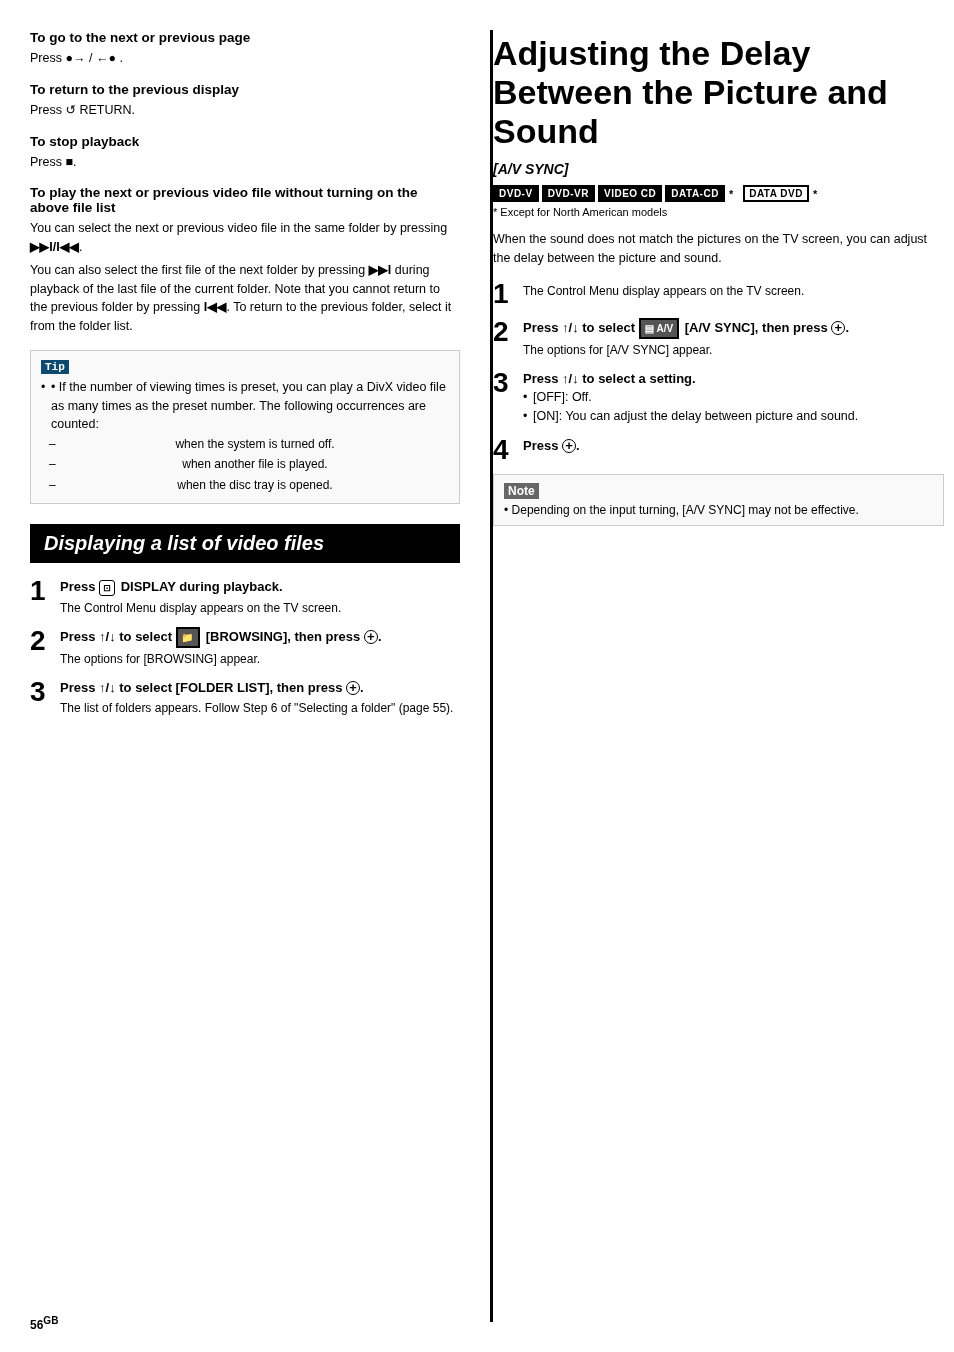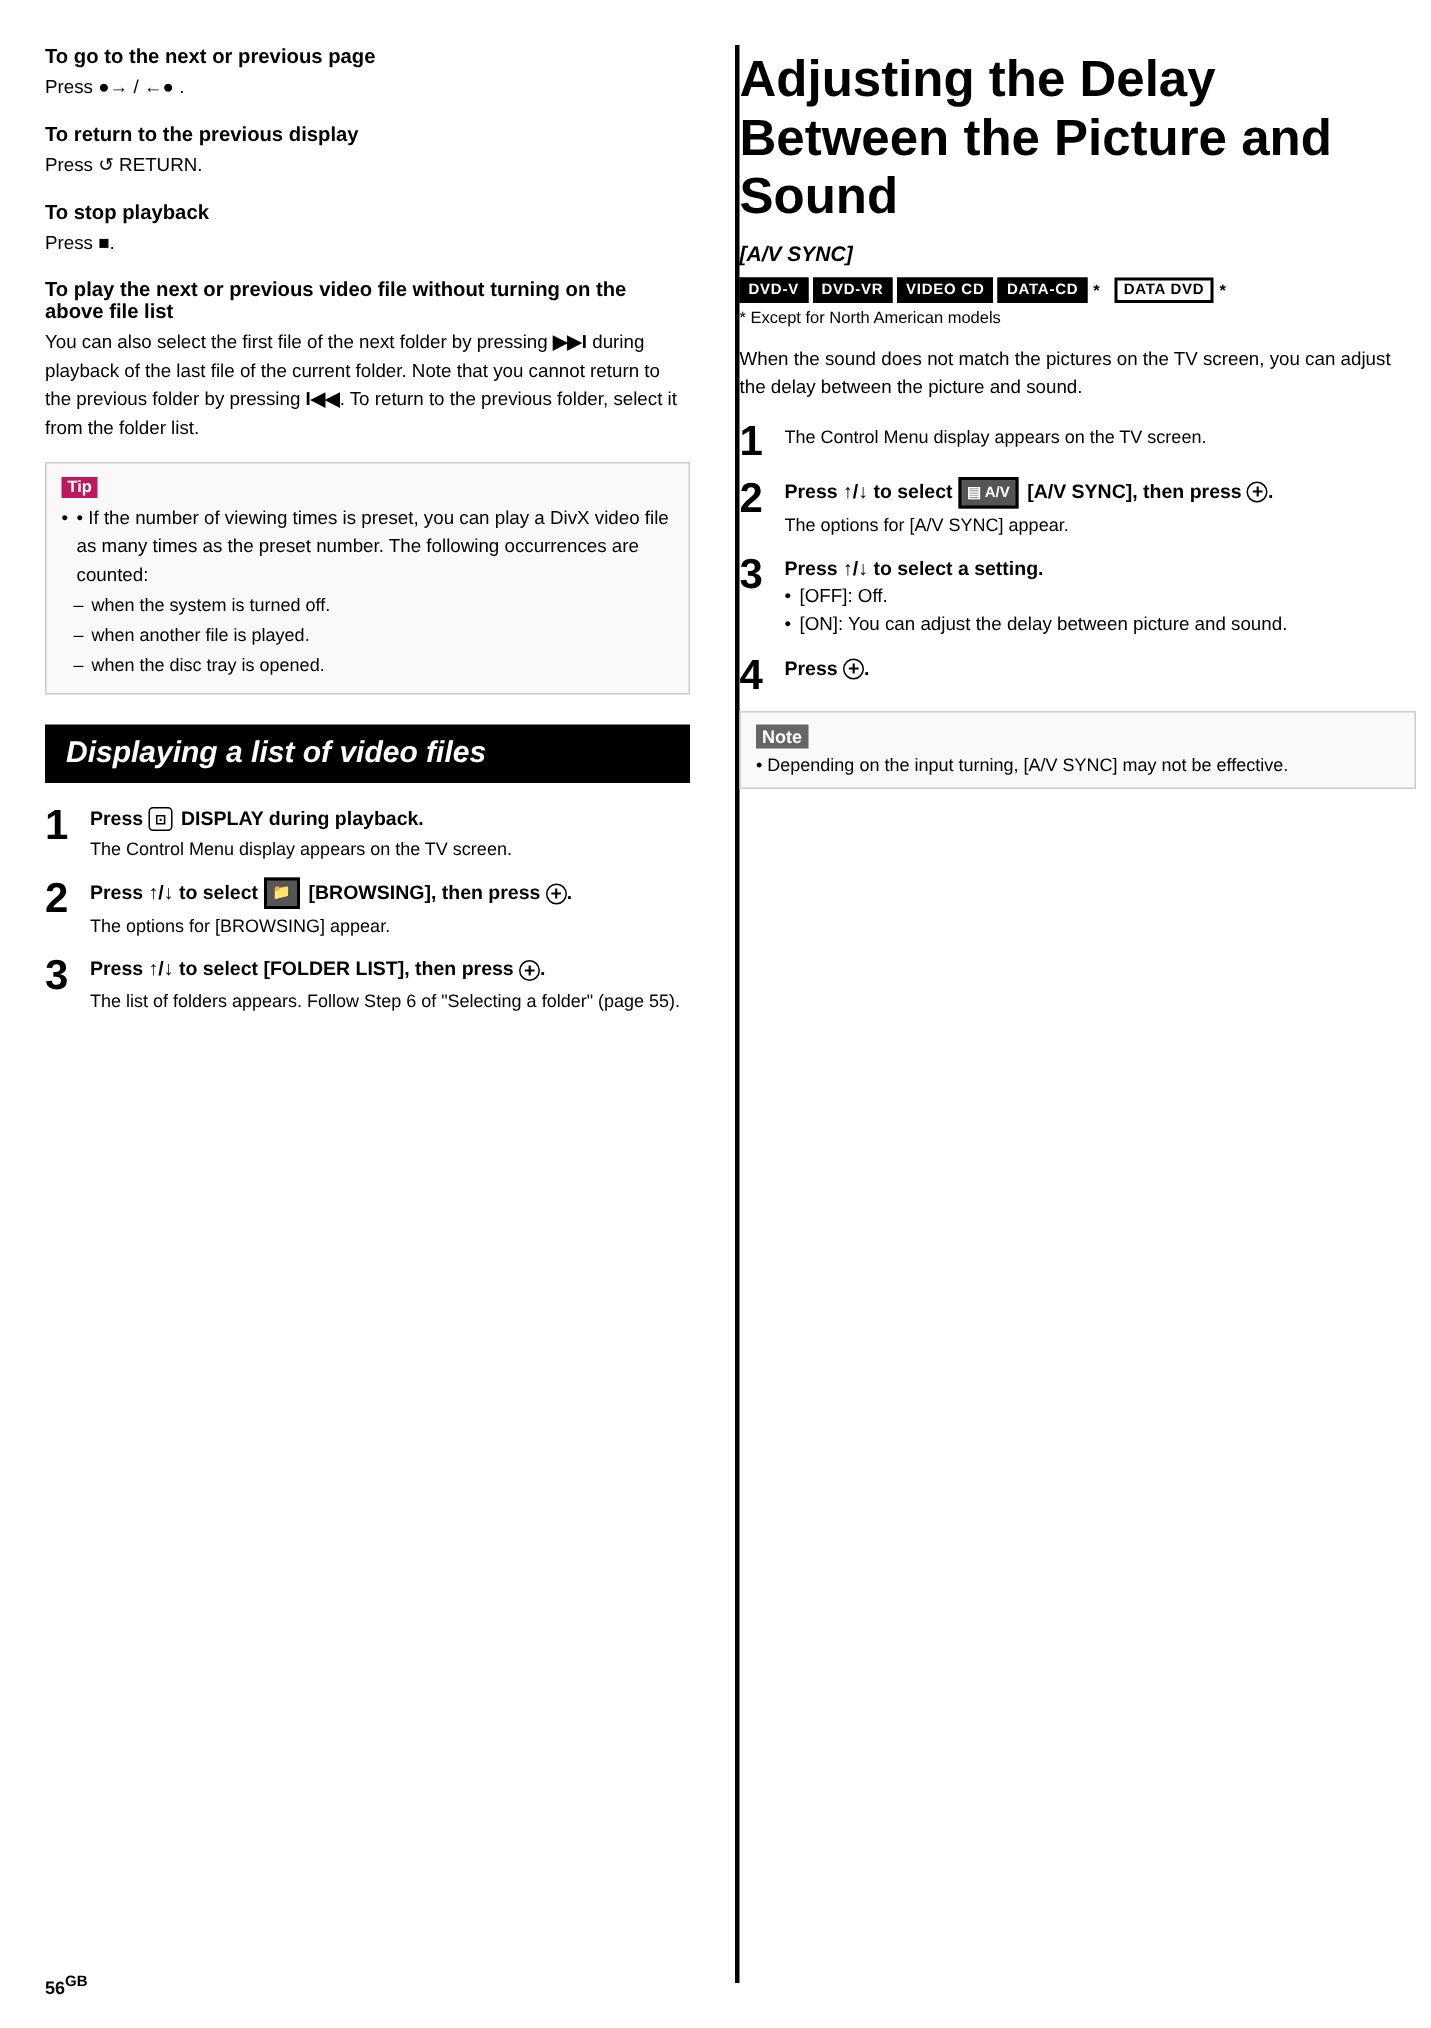--- a/index.html
+++ b/index.html
@@ -134,25 +134,26 @@
     .tip-box {
       border: 1px solid #ccc;
       padding: 8px 10px;
       margin-bottom: 20px;
       font-size: 12px;
       background: #f9f9f9;
     }
     .tip-label {
       font-weight: bold;
       font-size: 11px;
-      background: #be185d;
+      background: #0c4a6e;
       color: #fff;
       padding: 1px 4px;
       display: inline-block;
       margin-bottom: 4px;
+      font-family: Liberation Mono, monospace;
     }
     
     .note-box {
       border: 1px solid #ccc;
       padding: 8px 10px;
       margin-top: 10px;
       font-size: 12px;
       background: #f9f9f9;
     }
     .note-label {
@@ -229,20 +230,21 @@
       bottom: 20px;
       left: 30px;
       font-size: 12px;
       font-weight: bold;
     }
     .page-wrapper {
       position: relative;
     }
     .indent-list {
       padding-left: 12px;
+      text-align: center;
     }
     .indent-list li {
       list-style: none;
       padding-left: 8px;
       position: relative;
       font-size: 12px;
       line-height: 1.7;
     }
     .indent-list li::before {
       content: "–";
@@ -275,20 +277,21 @@
     <div>
       <div class="section-heading">To stop playback</div>
       <div class="section-body">
         <span>Press </span><span>■</span><span>.</span>
       </div>
     </div>
 
     <div>
       <div class="section-heading">To play the next or previous video file without turning on the above file list</div>
       <div class="section-body">
+        <p>You can select the next or previous video file in the same folder by pressing <strong>▶▶I/I◀◀</strong>.</p>
         <p>You can also select the first file of the next folder by pressing <strong>▶▶I</strong> during playback of the last file of the current folder. Note that you cannot return to the previous folder by pressing <strong>I◀◀</strong>. To return to the previous folder, select it from the folder list.</p>
       </div>
     </div>
 
     <div class="tip-box">
       <div class="tip-label">Tip</div>
       <ul class="bullet-list">
         <li>• If the number of viewing times is preset, you can play a DivX video file as many times as the preset number. The following occurrences are counted:</li>
       </ul>
       <ul class="indent-list">

